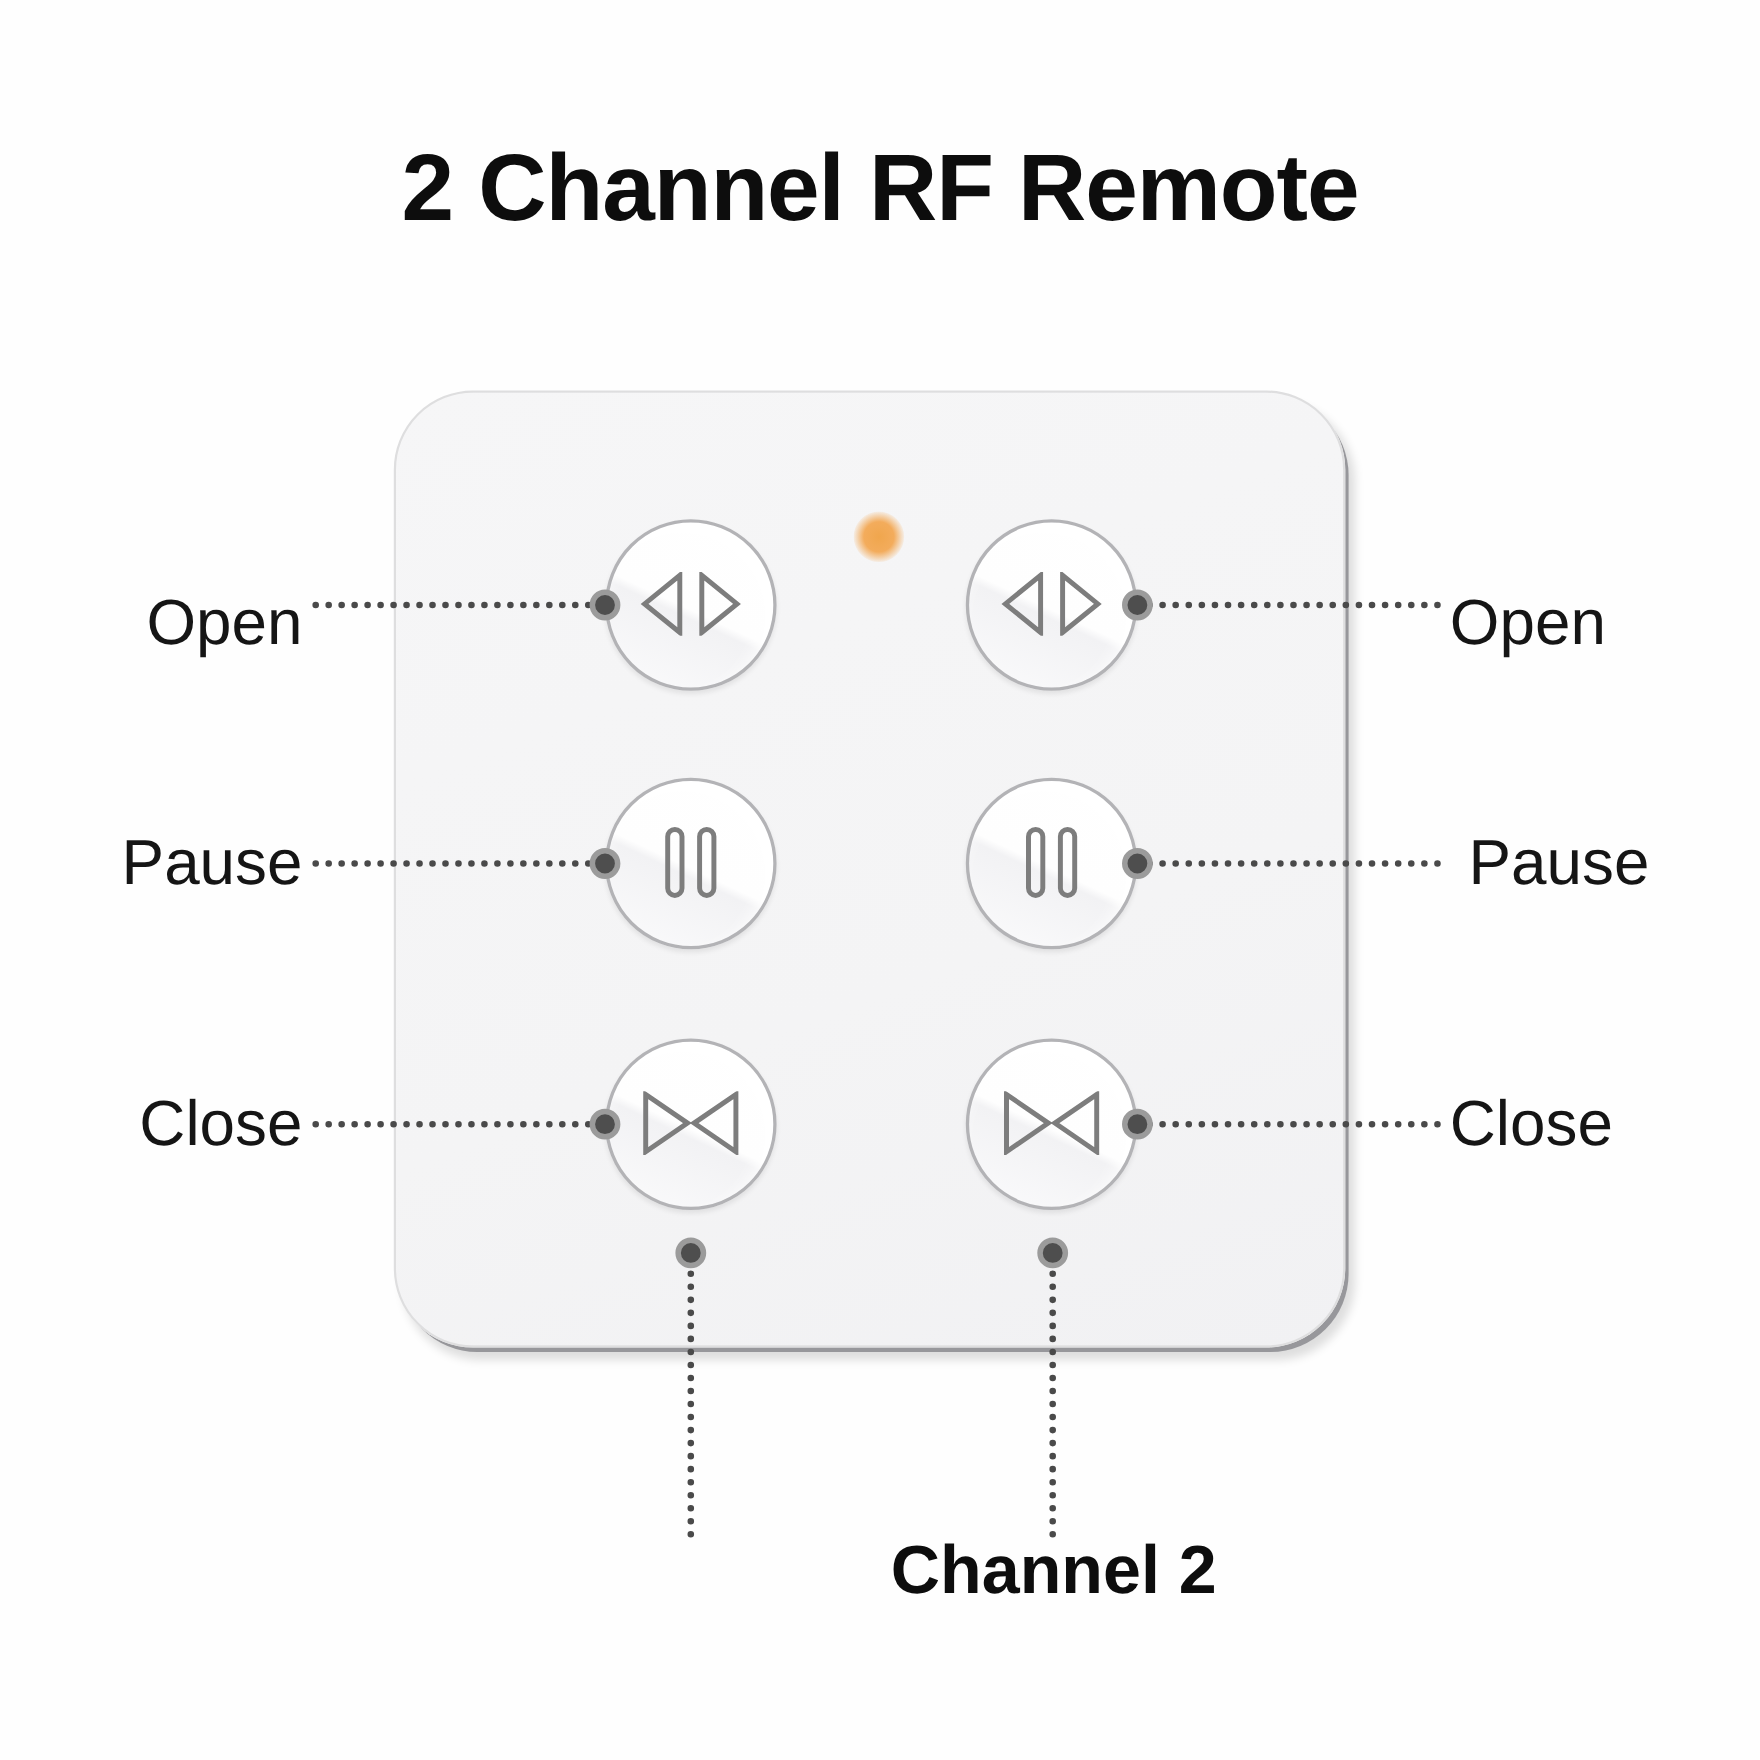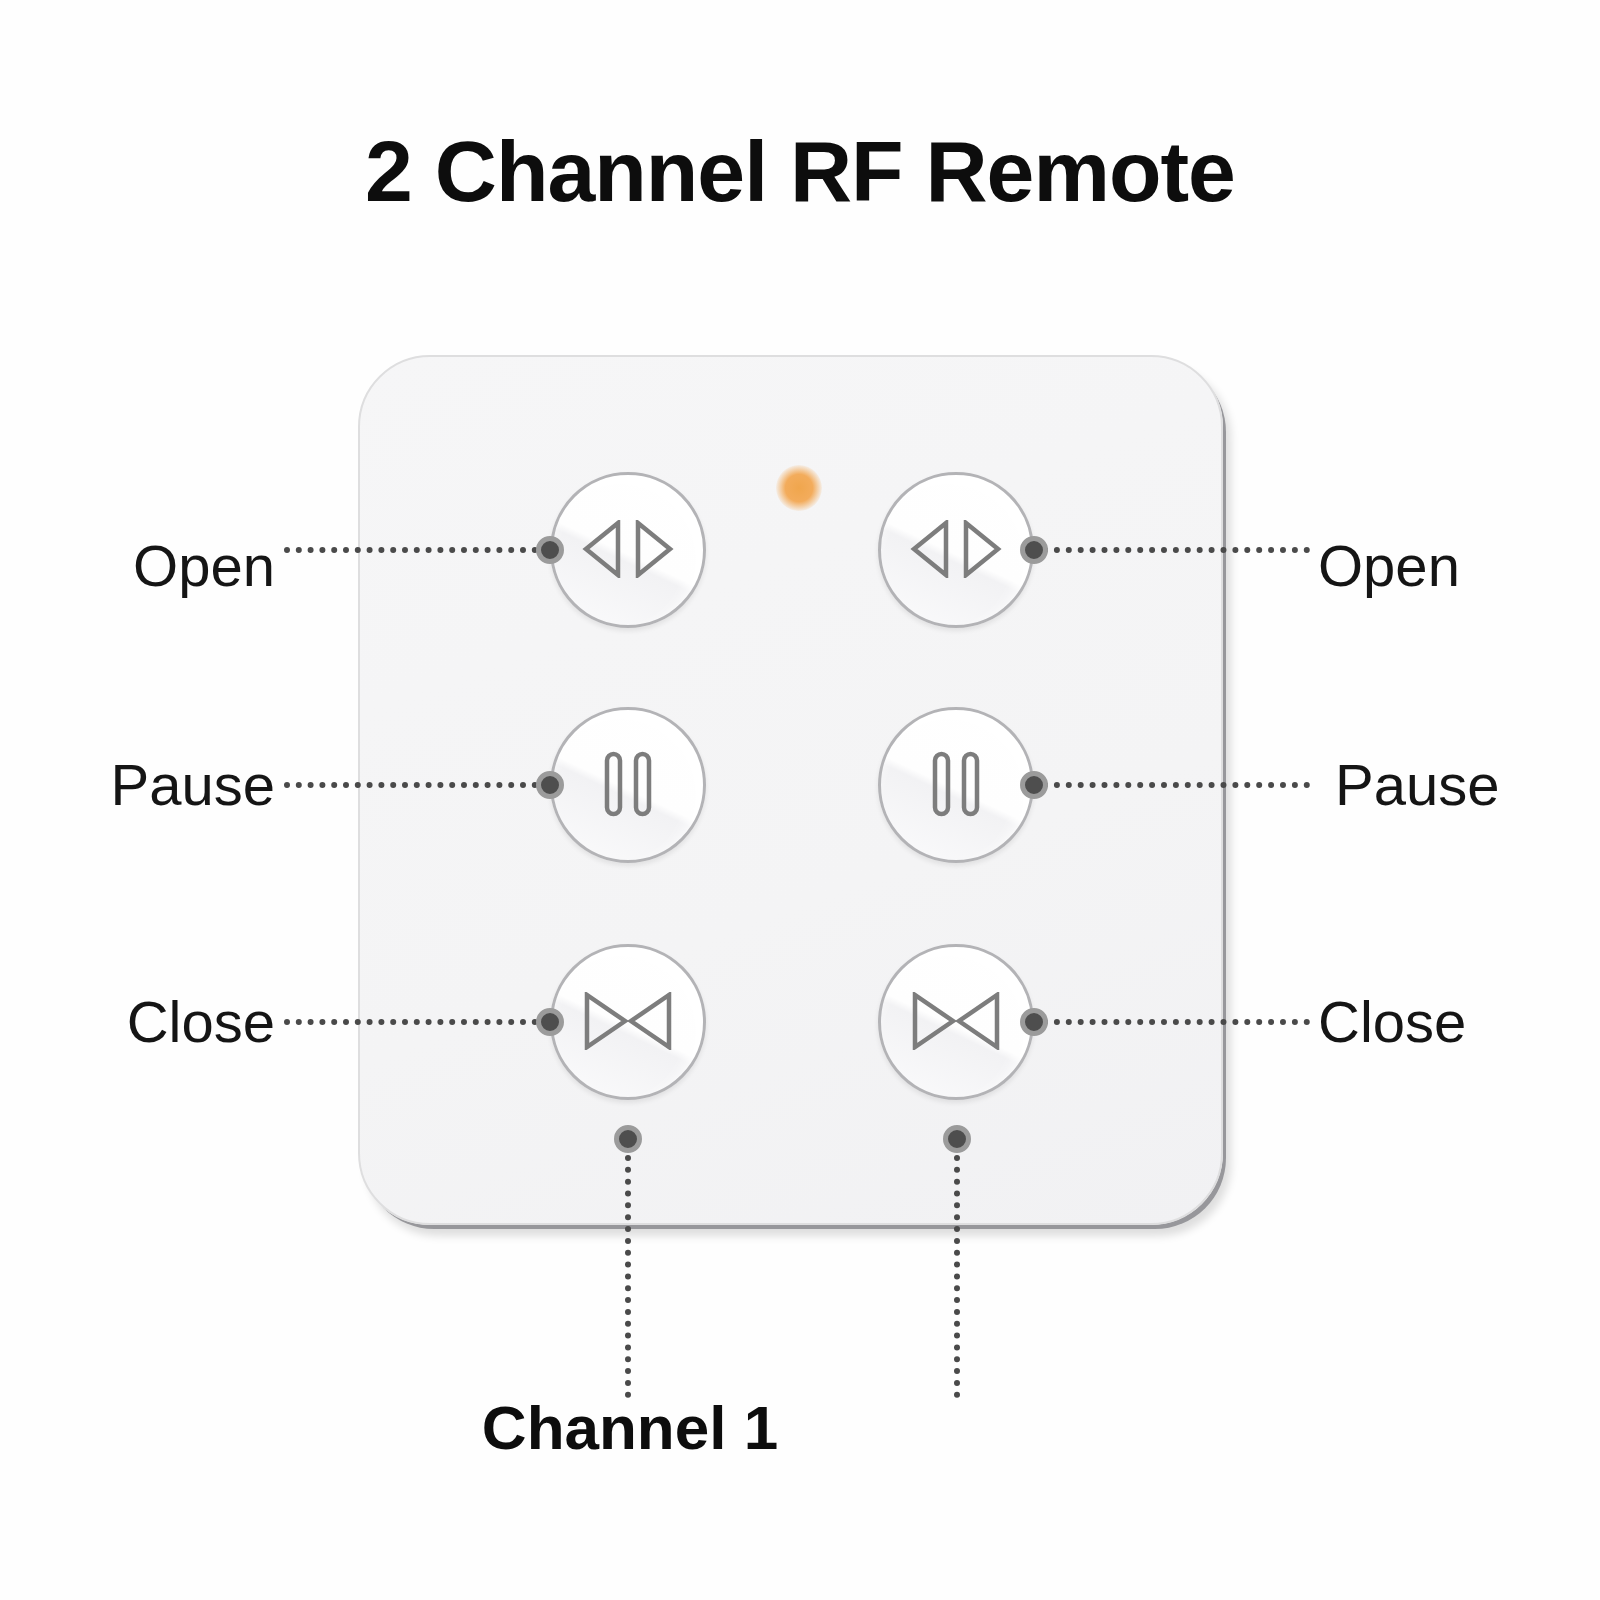--- a/index.html
+++ b/index.html
@@ -150,15 +150,15 @@
   <div class="edot" style="left:536px;  top:1008px;"></div>
   <div class="edot" style="left:1020px; top:536px;"></div>
   <div class="edot" style="left:1020px; top:771px;"></div>
   <div class="edot" style="left:1020px; top:1008px;"></div>
 
   <div class="edot" style="left:614px; top:1125px;"></div>
   <div class="edot" style="left:943px; top:1125px;"></div>
   <div class="leader-v" style="left:625px; top:1155px; height:243px;"></div>
   <div class="leader-v" style="left:954px; top:1155px; height:243px;"></div>
 
-  <div class="channel-label" style="left:630px;">Channel 1</div>
+  <div class="channel-label" style="left:958px;">Channel 2</div>
 
 </div>
 
 </body></html>

